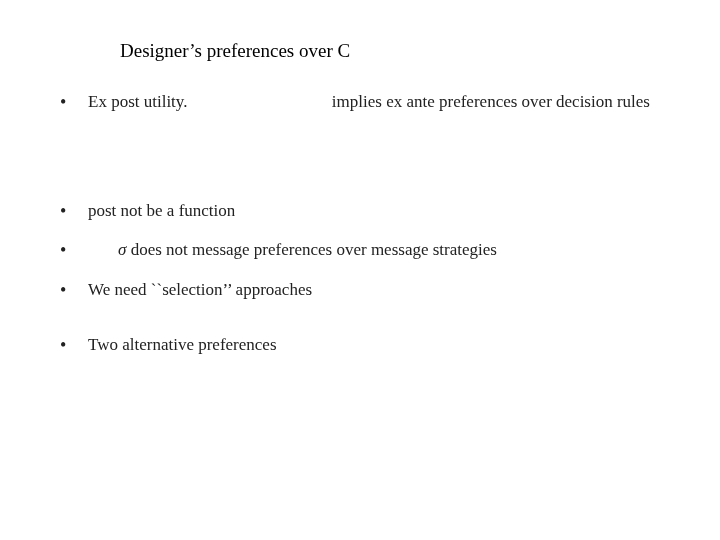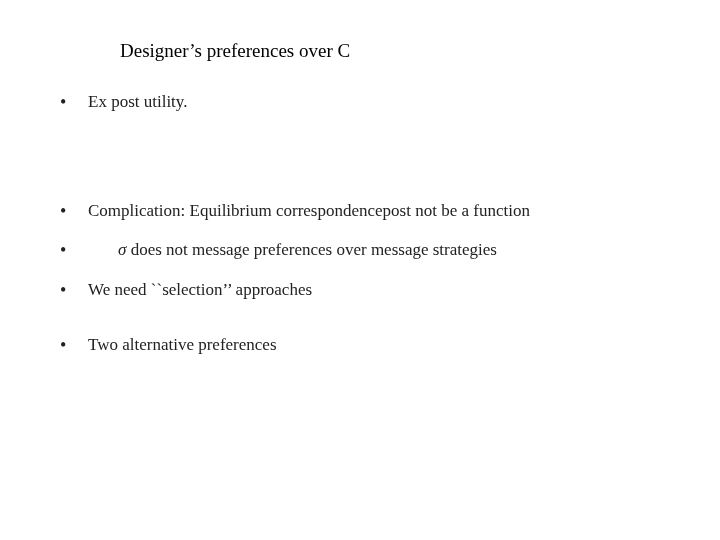--- a/index.html
+++ b/index.html
@@ -55,20 +55,21 @@
       padding-top: 0px;
       color: #222;
     }
 
     .bullet-text {
       flex: 1;
     }
 
     .row-spread {
       display: flex;
+      justify-content: space-between;
       width: 100%;
     }
 
     .left-part {
       
     }
 
     .right-part {
       text-align: right;
       padding-right: 10px;
@@ -90,29 +91,29 @@
 
   <ul class="bullet-list">
 
     <li class="bullet-item">
       <span class="bullet-dot">•</span>
       <span class="bullet-text row-spread">
         <span class="left-part">
           <span>Ex post utility.</span>
           <span class="italic-text"></span>
         </span>
+        <span class="right-part">implies ex ante preferences over decision rules</span>
       </span>
     </li>
 
     <li style="height:70px; list-style:none;"></li>
 
     <li class="bullet-item">
       <span class="bullet-dot">•</span>
       <span class="bullet-text row-spread">
-        <span class="left-part">Complication: Equilibrium correspondence</span>
         <span class="right-part">post not be a function</span>
       </span>
     </li>
 
     <li class="bullet-item">
       <span class="bullet-dot">•</span>
       <span class="bullet-text">
         <span class="sub-bullet">
           <span class="italic-text">σ</span>
           <span> does not message preferences over message strategies</span>

